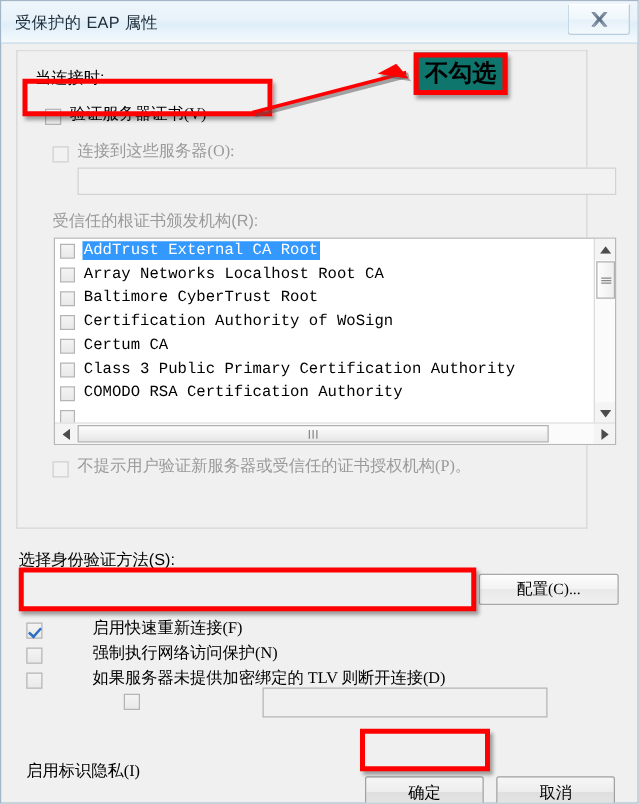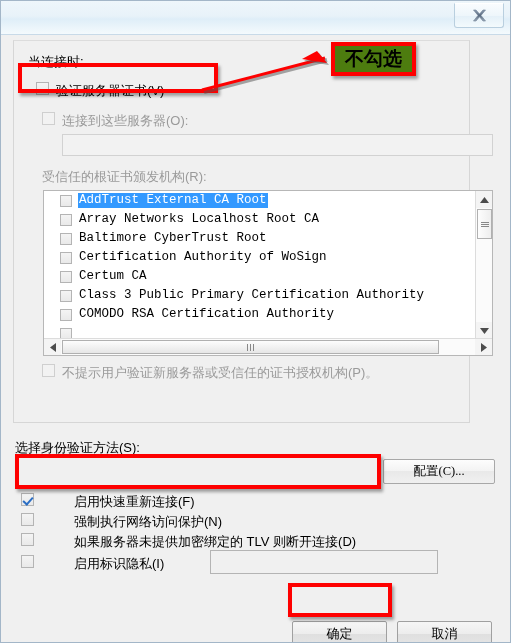--- a/index.html
+++ b/index.html
@@ -76,21 +76,21 @@
   .cb.dim { border-color: #cfcfcf; background: #f2f2f2; }
   .cb.checked::after {
     content: "";
     position: absolute;
     left: 3px; top: 1px;
     width: 4px; height: 8px;
     border: solid #2b6ec4;
     border-width: 0 2px 2px 0;
     transform: rotate(42deg);
   }
-  .cbrow { display: flex; align-items: flex-start; gap: 7px; }
+  .cbrow { display: flex; align-items: flex-end; gap: 7px; font-family: Liberation Serif, serif; }
 
   
   #row-when { position: absolute; left: 14px; top: 12px; }
   #row-validate { position: absolute; left: 22px; top: 41px; }
   #row-connect { position: absolute; left: 28px; top: 71px; }
   #servers-input {
     position: absolute; left: 48px; top: 93px;
     width: 431px; height: 22px;
     background: #f2f2f2;
     border: 1px solid #d2d2d2;
@@ -102,21 +102,21 @@
     position: absolute; left: 29px; top: 149px;
     width: 450px; height: 166px;
     background: #ffffff;
     border: 1px solid #b7b7b7;
     overflow: hidden;
   }
   #certitems { position: absolute; left: 0; top: 0; width: 428px; }
   .cert-row {
     height: 19px;
     display: flex; align-items: center; gap: 6px;
-    padding-left: 16px;
+    padding-left: 4px;
   }
   .cert-row .cb { width: 12px; height: 12px; }
   .cert-name {
     font-family: "Liberation Mono", monospace;
     font-size: 12.5px;
     color: #000;
     white-space: nowrap;
     padding: 0 1px;
     line-height: 15px;
   }
@@ -195,21 +195,21 @@
     display: flex; align-items: center; justify-content: center;
     font-family: Liberation Serif, serif;
     font-size: 12.5px; color: #000;
   }
 
   
   .optrow { position: absolute; left: 20px; gap: 40px; }
   #opt0 { top: 458px; }
   #opt1 { top: 478px; }
   #opt2 { top: 498px; }
-  #opt3 { top: 520px; }
+  #opt3 { top: 520px; flex-direction: column; }
   #privacy-input {
     position: absolute; left: 209px; top: 515px;
     width: 228px; height: 24px;
     background: #f0f0f0;
     border: 1px solid #b4b4b4;
   }
 
   
   #btn-ok, #btn-cancel {
     position: absolute; top: 586px;
@@ -229,35 +229,36 @@
     border: 4px solid #fe0000;
     background: transparent;
     box-shadow: 2px 3px 3px rgba(0,0,0,.35);
   }
   #ann-validate { left: 17px; top: 62px; width: 200px; height: 30px; }
   #ann-combo { left: 14px; top: 453px; width: 366px; height: 35px; }
   #ann-ok { left: 287px; top: 582px; width: 104px; height: 34px; }
   #ann-label {
     position: absolute;
     left: 330px; top: 41px;
-    width: 85px; height: 34px;
+    width: 75px; height: 34px;
     border: 4px solid #fe0000;
-    background: #4d7c0f;
+    background: #0f766e;
     display: flex; align-items: center; justify-content: center;
     box-shadow: 2px 3px 3px rgba(0,0,0,.35);
   }
   #ann-label span { font-size: 19px; font-weight: bold; color: #000; }
   #ann-arrow { position: absolute; left: 200px; top: 50px; width: 145px; height: 45px; }
 </style>
 </head>
 <body>
 
 <div id="window">
 
   <div id="titlebar">
+    <div id="title-text">受保护的 EAP 属性</div>
     <div id="close-btn">
       <span>
         <svg width="15" height="13" viewBox="0 0 15 13">
           <defs>
             <linearGradient id="xg" x1="0" y1="0" x2="0" y2="1">
               <stop offset="0%" stop-color="#8f9fb3"></stop>
               <stop offset="50%" stop-color="#58697f"></stop>
               <stop offset="100%" stop-color="#9fadbd"></stop>
             </linearGradient>
           </defs>

